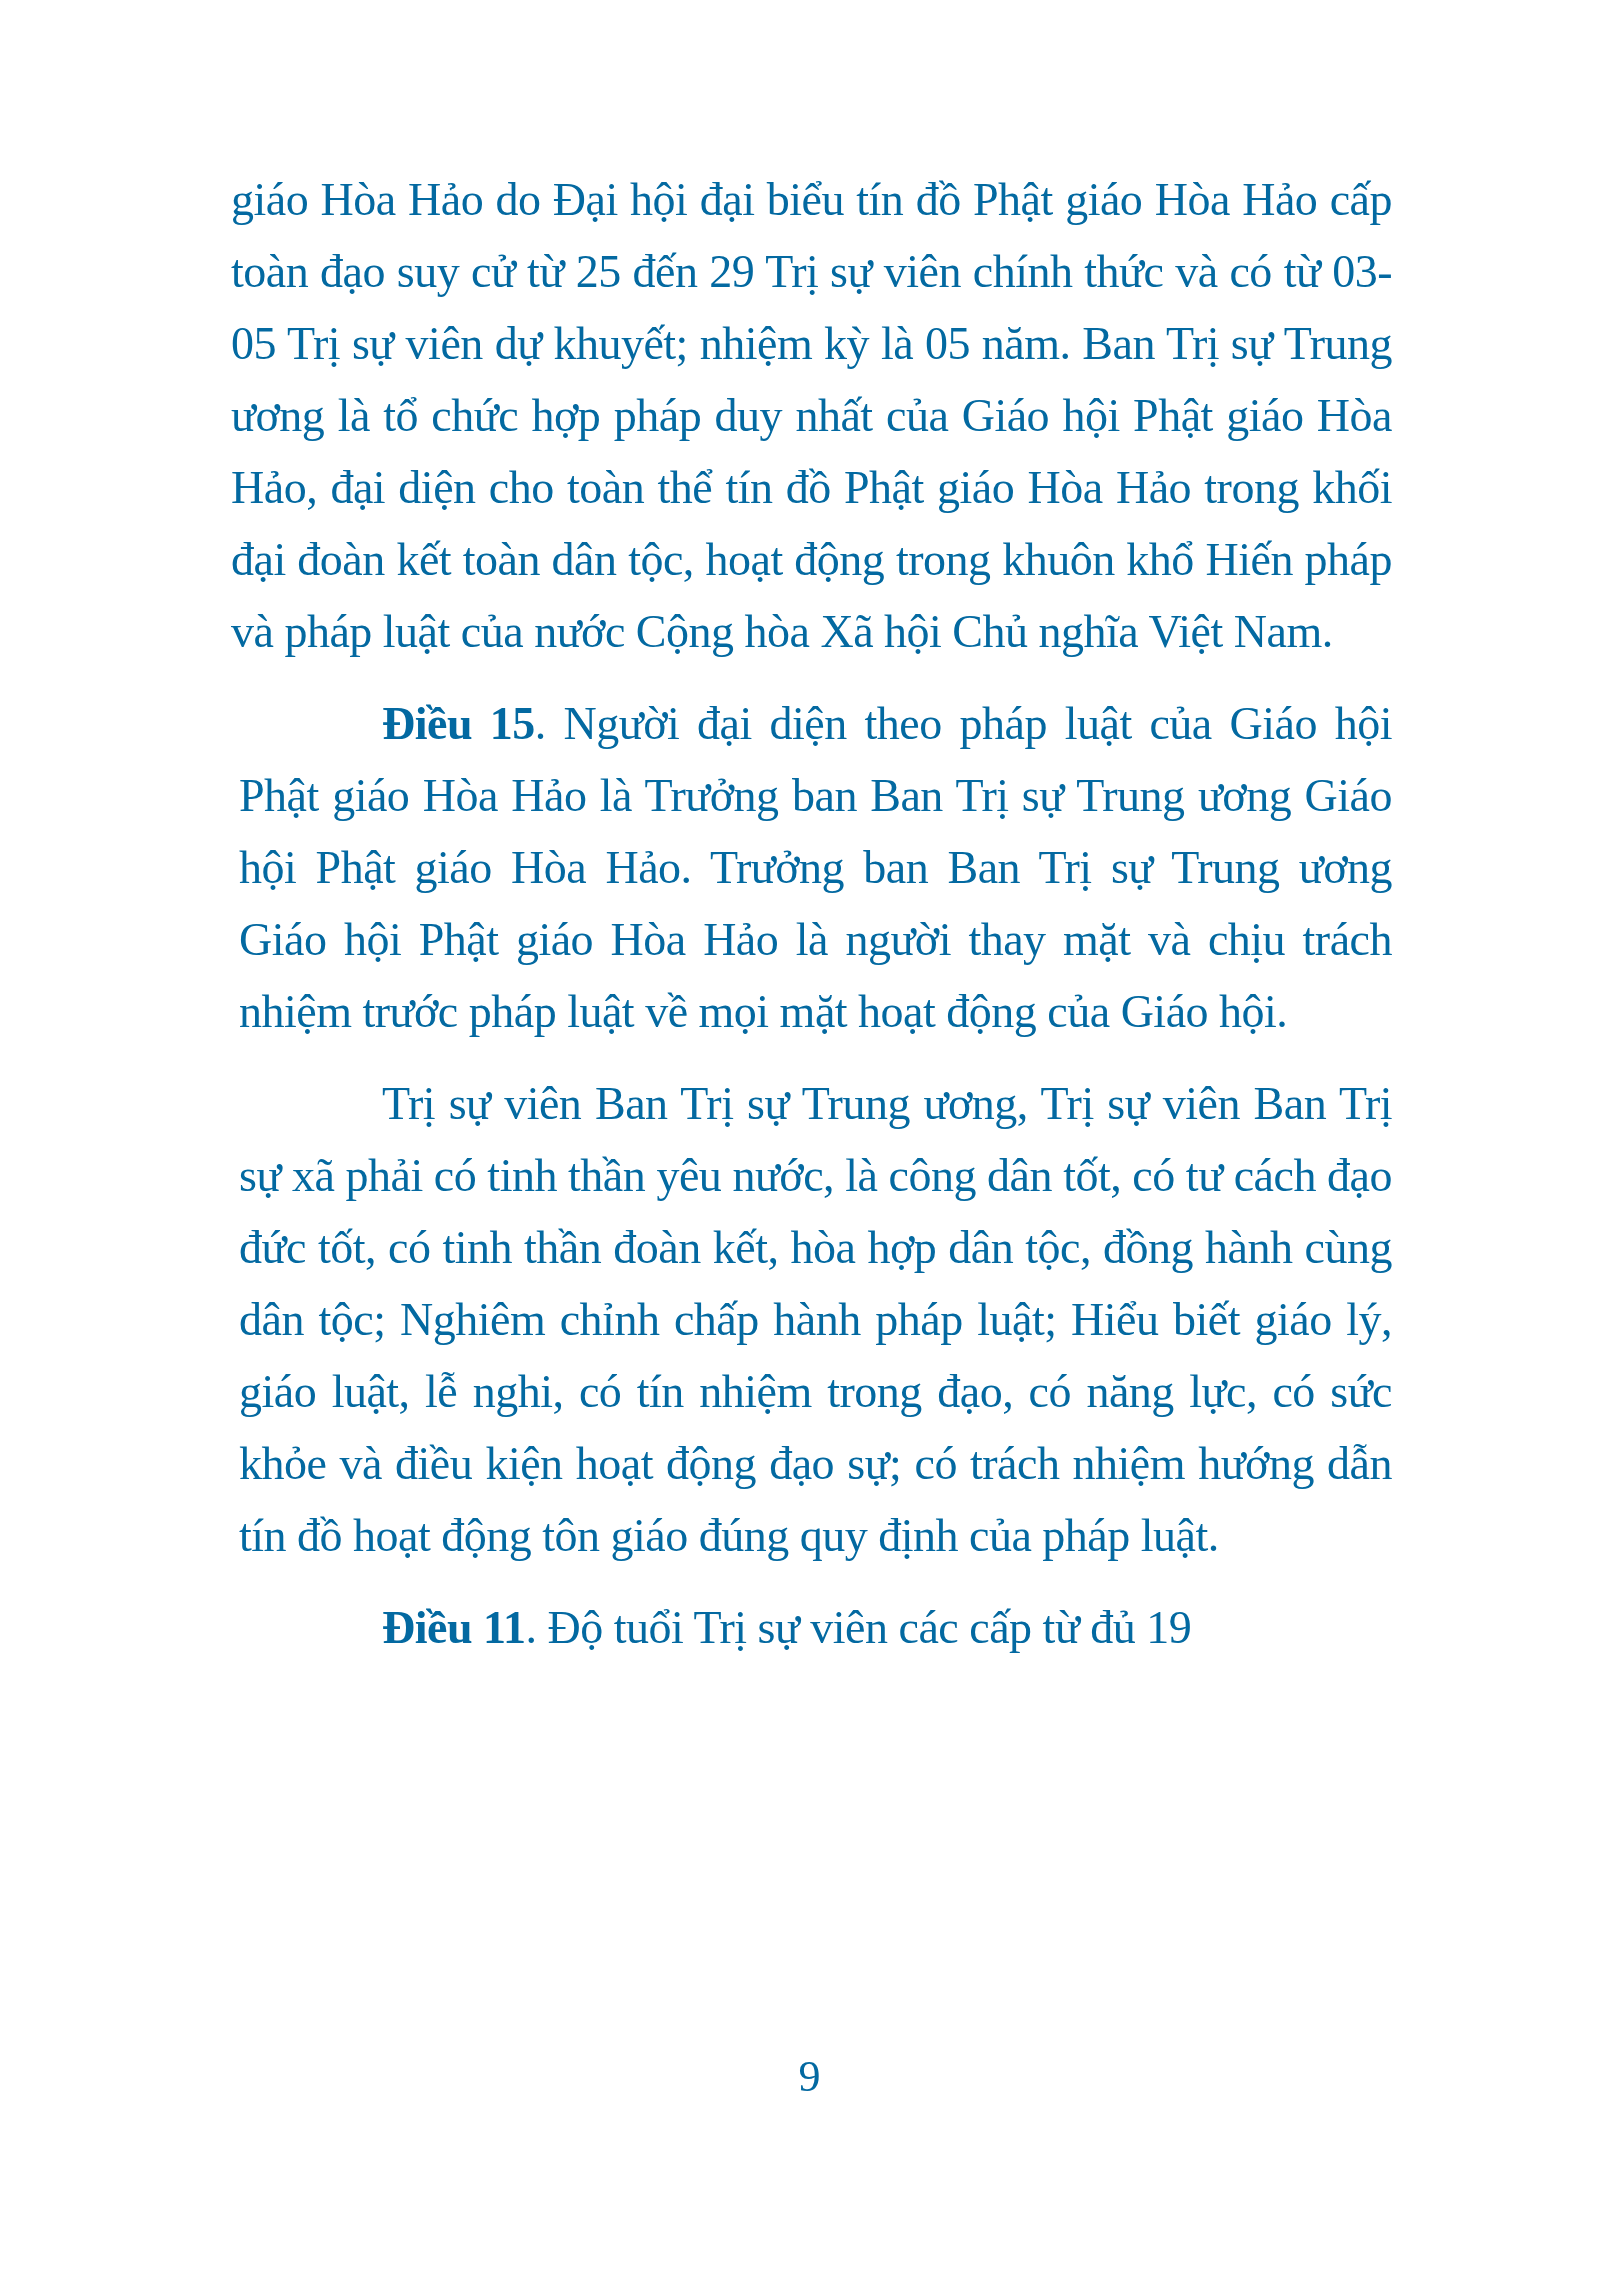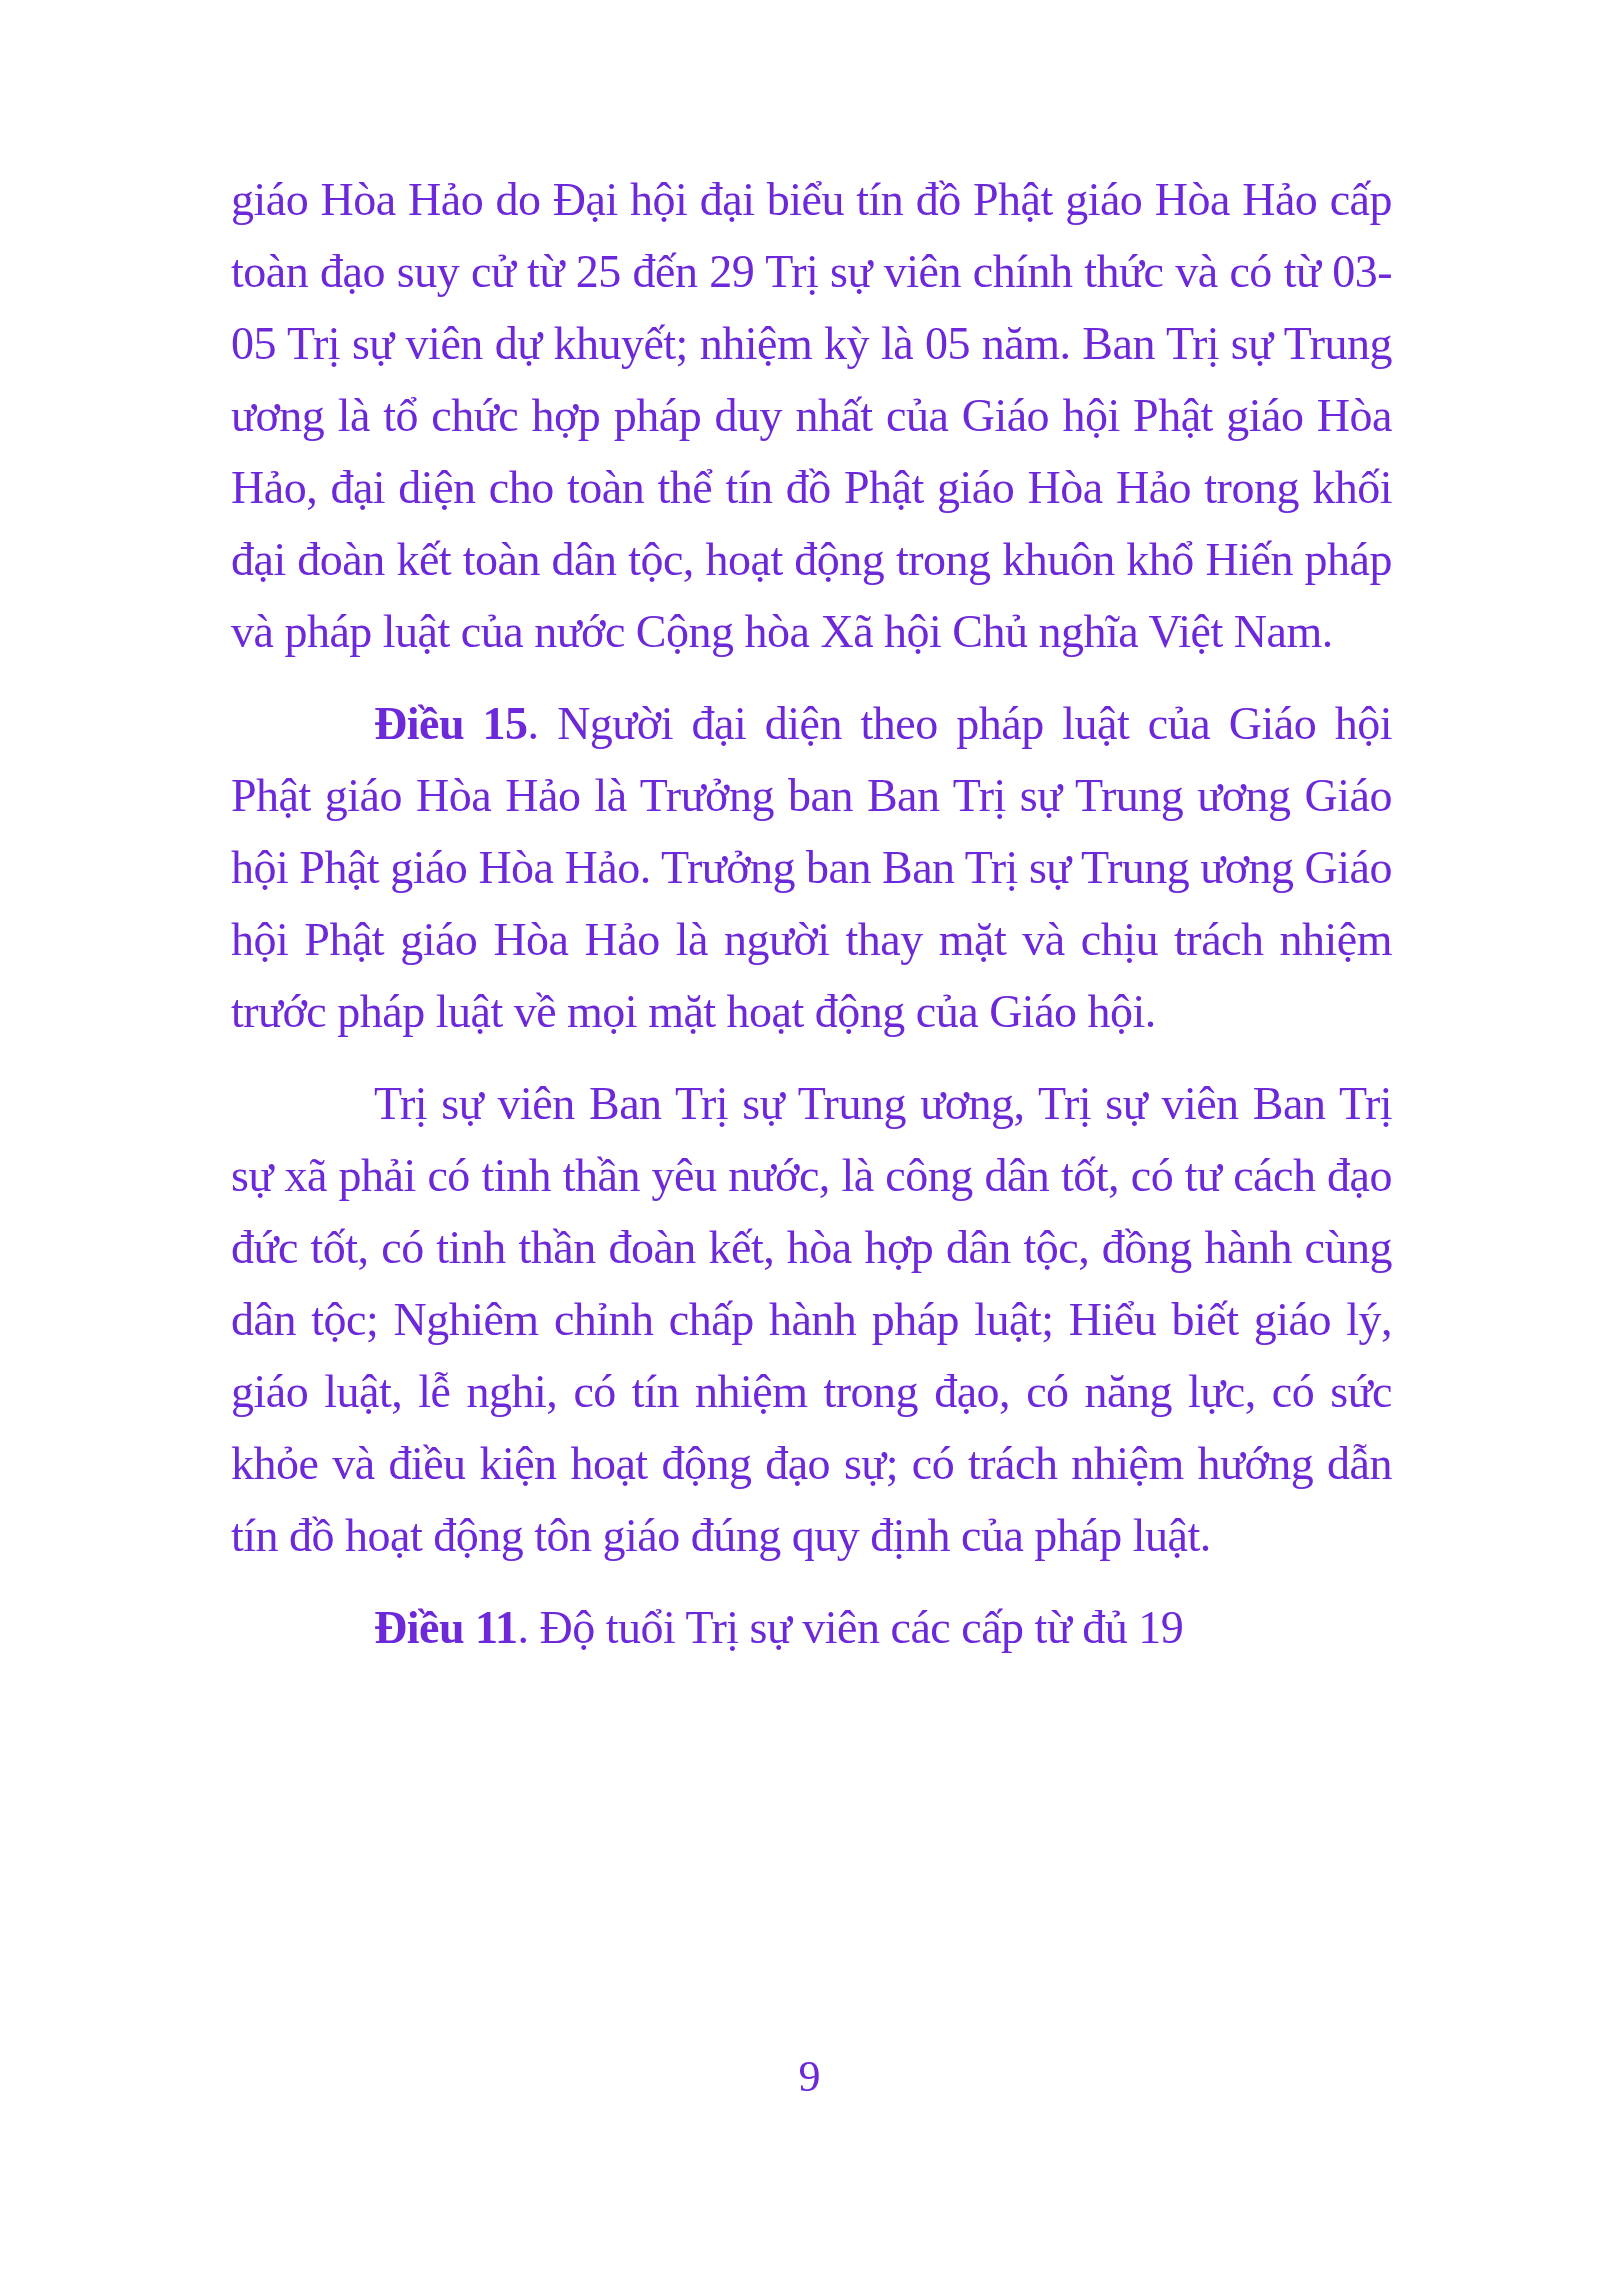--- a/index.html
+++ b/index.html
@@ -7,39 +7,40 @@
     padding: 0;
     background: #ffffff;
   }
   .page {
     position: relative;
     width: 1619px;
     height: 2214px;
     background: #ffffff;
     overflow: hidden;
     font-family: "Liberation Serif", "DejaVu Serif", serif;
-    color: #6d28d9;
+    color: #0369a1;
   }
   .content {
     position: absolute;
     left: 231px;
     top: 164px;
     width: 1161px;
     font-size: 46px;
     line-height: 72px;
     letter-spacing: -0.5px;
     text-align: justify;
     text-justify: inter-word;
   }
   .content p {
     margin: 0;
     padding: 0;
   }
   .content p + p {
     margin-top: 20px;
+    margin-left: 8px;
   }
   .content p.indent {
     text-indent: 143px;
   }
   .lead {
     font-weight: bold;
   }
   .page-number {
     position: absolute;
     top: 2051px;

